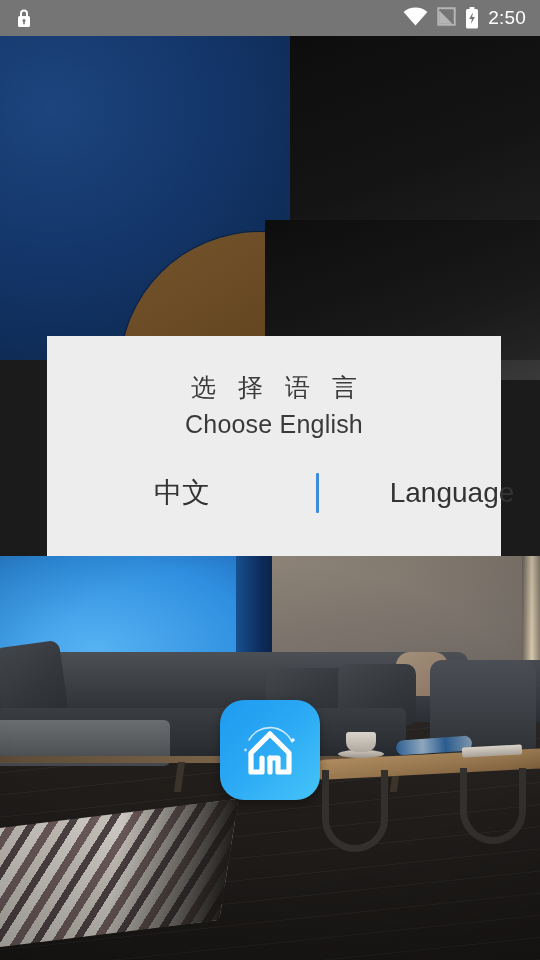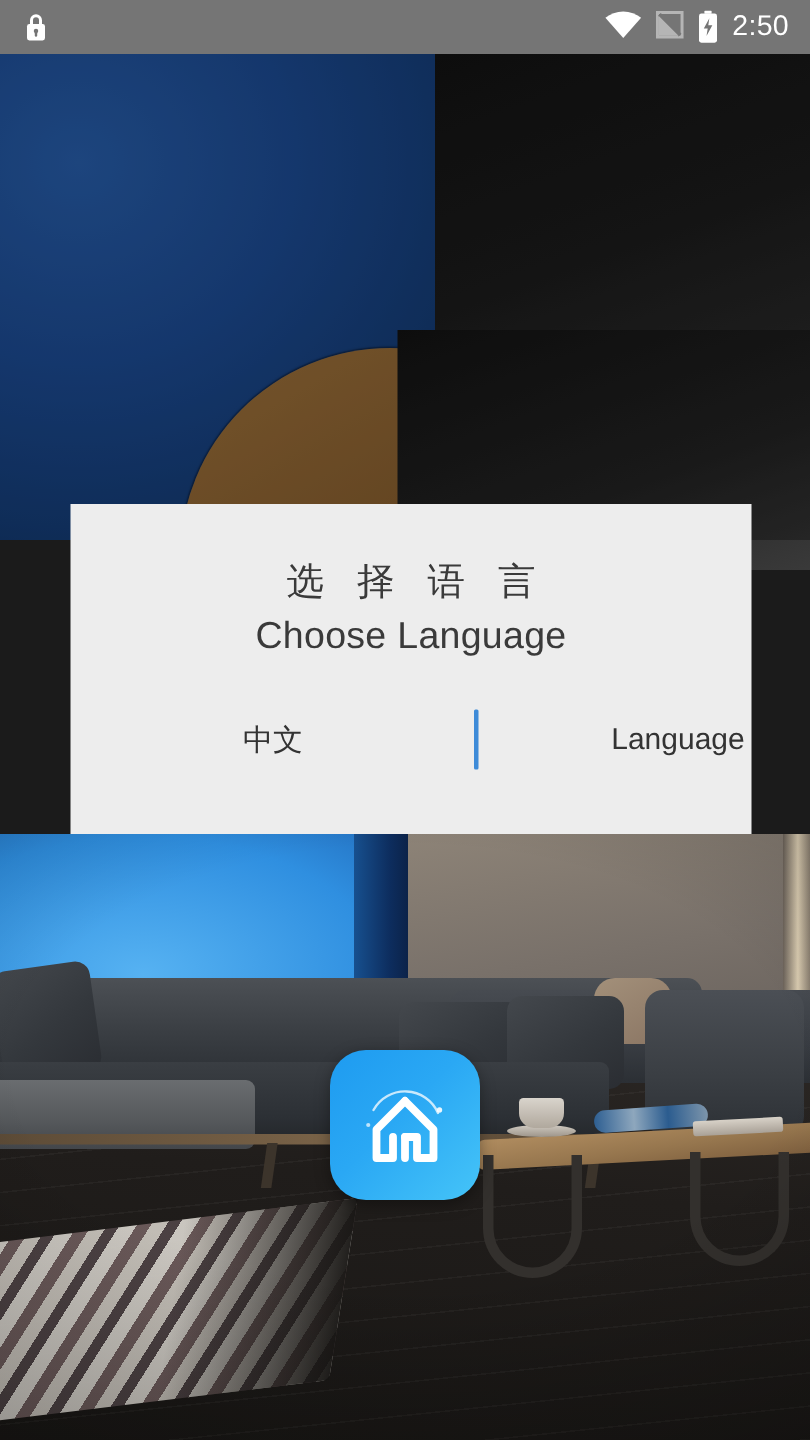--- a/index.html
+++ b/index.html
@@ -198,21 +198,21 @@
     margin-top:9px;
     font-size:25px; color:#3a3a3a; letter-spacing:.2px; line-height:1.1;
   }
   #lang-options{
     position:absolute; left:0; top:122px; width:540px; height:70px;
     display:flex; align-items:center;
   }
   .lang-btn{
     flex:1 1 50%; height:70px;
     display:flex; align-items:center; justify-content:center;
-    font-size:20px; color:#333; background:transparent;
+    font-size:28px; color:#333; background:transparent;
     border:none; cursor:pointer; user-select:none;
     font-family:"DejaVu Sans","Liberation Sans",sans-serif;
   }
   #lang-btn-en{ font-family:"Liberation Sans","DejaVu Sans",sans-serif; }
   #lang-divider{
     position:absolute; left:269px; top:15px;
     width:3px; height:40px; background:#3e8bd8; border-radius:1px;
   }
 
   
@@ -305,21 +305,21 @@
       <circle cx="61" cy="28" r="1.8" fill="#ffffff" opacity=".9"></circle>
       <circle cx="13.5" cy="38" r="1.4" fill="#ffffff" opacity=".7"></circle>
       <path d="M38 22 L19 41 L19 60 L30 60 L30 46" fill="none" stroke="#ffffff" stroke-width="5.2" stroke-linecap="round" stroke-linejoin="round"></path>
       <path d="M38 22 L57 41 L57 60 L46 60 L46 46 L38 46" fill="none" stroke="#ffffff" stroke-width="5.2" stroke-linecap="round" stroke-linejoin="round"></path>
       <path d="M38 46 L38 60" fill="none" stroke="#ffffff" stroke-width="5.2" stroke-linecap="round"></path>
     </svg>
   </div>
 
   <div id="lang-dialog">
     <div id="dialog-title-cn">选 择 语 言</div>
-    <div id="dialog-title-en">Choose Language</div>
+    <div id="dialog-title-en">Choose English</div>
 
     <div id="lang-options">
       <button class="lang-btn" id="lang-btn-zh">中文</button>
       <div id="lang-divider"></div>
       <button class="lang-btn" id="lang-btn-en">Language</button>
     </div>
   </div>
 
 </div>
 

